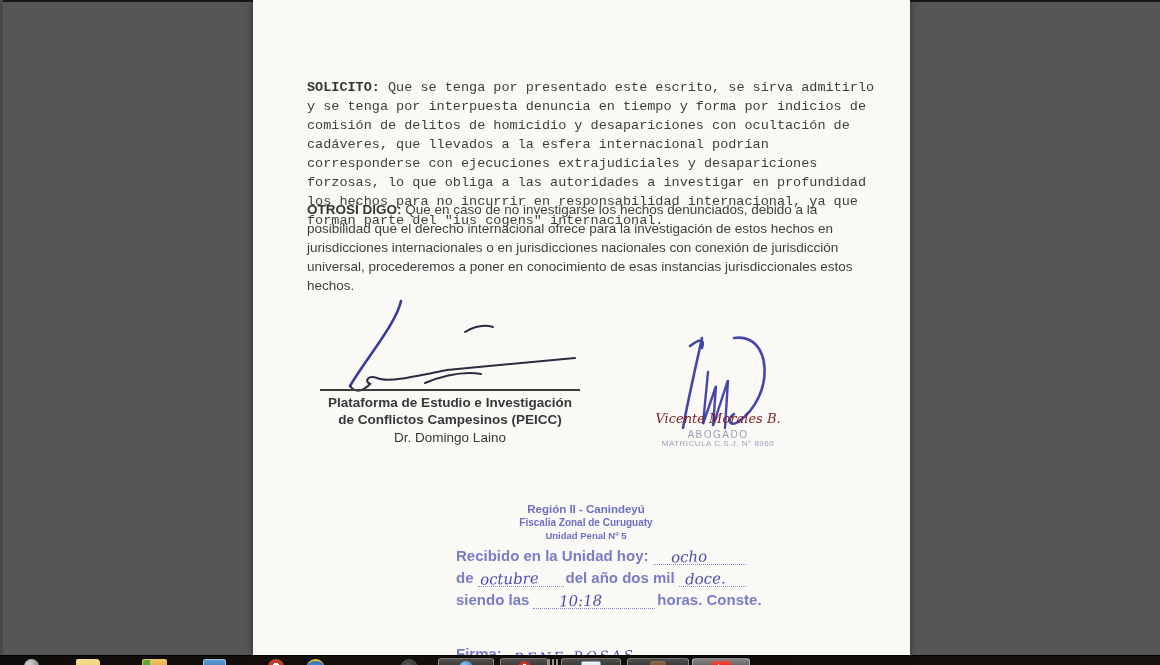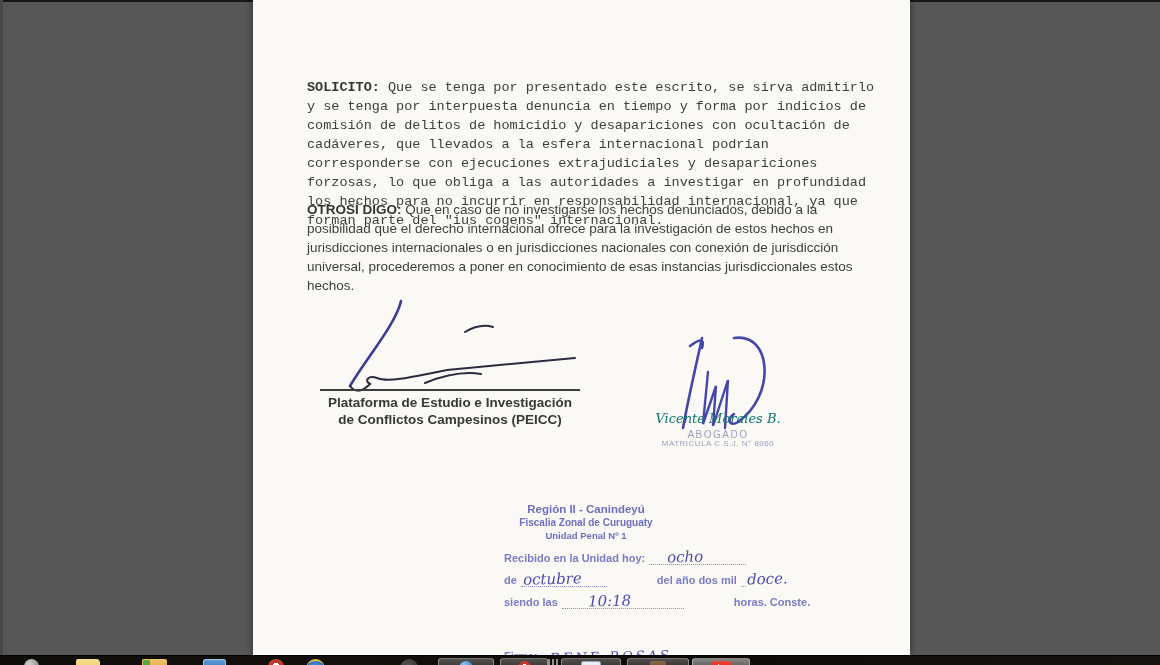--- a/index.html
+++ b/index.html
@@ -19,32 +19,32 @@
   .date{top:296px;text-align:left !important;}
 
   
   .sig-svg{position:absolute;}
   .sig-underline{position:absolute;left:67px;top:389px;width:260px;height:2px;background:#3c3c3c;}
   .org{position:absolute;left:47px;width:300px;text-align:center;color:#373737;}
   .org-1{top:395px;font-weight:bold;font-size:13.5px;}
   .org-2{top:412px;font-weight:bold;font-size:13.5px;}
   .org-3{top:430px;font-size:13.5px;}
   .atty{position:absolute;left:385px;width:160px;text-align:center;}
-  .atty-name{top:411px;font-family:"DejaVu Serif",serif;font-style:italic;font-size:13px;color:#0f766e;}
+  .atty-name{top:411px;font-family:"DejaVu Serif",serif;font-style:italic;font-size:13px;color:#7f1d1d;}
   .atty-title{top:429px;font-size:10px;letter-spacing:1.5px;color:#9aa0bc;}
   .atty-reg{top:439px;font-size:8px;letter-spacing:.5px;color:#9aa0bc;}
 
   
   .stamp-head{position:absolute;left:233px;width:200px;text-align:center;color:#6e6ec2;}
   .sh-1{top:503px;font-size:11.5px;font-weight:600;}
   .sh-2{top:517px;font-size:10px;font-weight:600;text-align:center;}
   .sh-3{top:530px;font-size:9.5px;font-weight:600;}
   .st-row{position:absolute;left:203px;width:292px;display:flex;align-items:flex-end;height:18px;}
   .r1{top:547px;} .r2{top:569px;} .r3{top:591px;} .r4{top:645px;}
-  .st-label{font-size:11px;font-weight:600;color:#7b7bc6;white-space:nowrap;padding:0 2px 1px 0;margin-left:48px;}
+  .st-label{font-size:15px;font-weight:600;color:#7b7bc6;white-space:nowrap;padding:0 2px 1px 0;}
   .st-fill{flex:1;border-bottom:1px dotted #8a8ace;position:relative;height:13px;margin:0 2px;}
   .st-fill.fixed{flex:none;}
   .hw{position:absolute;bottom:-2px;font-family:"DejaVu Serif",serif;font-style:italic;
       color:#4d4db0;white-space:nowrap;display:inline-block;transform:rotate(-1.5deg);}
   .hw-ocho{left:18px;font-size:15px;}
   .hw-octubre{left:2px;font-size:15px;}
   .hw-doce{left:6px;font-size:15px;}
   .hw-hora{left:26px;font-size:15px;}
   .hw-firma{left:8px;font-size:13px;letter-spacing:3px;}
 
@@ -79,33 +79,34 @@
 
     <svg class="sig-svg" style="left:60px;top:298px;" width="280" height="95" viewBox="0 0 280 95">
       <path d="M88,3 C83,26 52,62 37,88" stroke="#3c3c96" stroke-width="2.6" fill="none" stroke-linecap="round"></path>
       <path d="M37,88 c7,9 15,3 20,-2 c-6,-3 -2,-9 7,-6 c12,5 40,-2 70,-8 L262,60" stroke="#2c2c40" stroke-width="2" fill="none" stroke-linecap="round"></path>
       <path d="M152,34 q15,-9 28,-5" stroke="#2c2c40" stroke-width="2" fill="none" stroke-linecap="round"></path>
       <path d="M112,85 q32,-13 56,-9" stroke="#2c2c40" stroke-width="2" fill="none" stroke-linecap="round"></path>
     </svg>
     <div class="sig-underline"></div>
     <div class="org org-2">de Conflictos Campesinos (PEICC)</div>
     <div class="org org-1">Plataforma de Estudio e Investigación</div>
+    <div class="org org-3">Dr. Domingo Laino</div>
 
     <svg class="sig-svg" style="left:397px;top:330px;" width="130" height="102" viewBox="0 0 130 102">
       <path d="M40,16 q16,-12 12,2 M52,8 C45,40 38,70 33,98" stroke="#4646aa" stroke-width="2.6" fill="none" stroke-linecap="round"></path>
       <path d="M58,42 L53,94 L66,56 L63,96 L78,50 L75,98" stroke="#4646aa" stroke-width="2.4" fill="none" stroke-linecap="round"></path>
       <path d="M84,8 C122,2 126,66 88,92 c-8,5 -12,-2 -4,-8" stroke="#4646aa" stroke-width="2.6" fill="none" stroke-linecap="round"></path>
     </svg>
     <div class="atty atty-name">Vicente Morales B.</div>
     <div class="atty atty-title">ABOGADO</div>
     <div class="atty atty-reg">MATRICULA C.S.J. N° 8960</div>
 
     <div class="stamp-head sh-1">Región II - Canindeyú</div>
     <div class="stamp-head sh-2">Fiscalia Zonal de Curuguaty</div>
-    <div class="stamp-head sh-3">Unidad Penal Nº 1</div>
+    <div class="stamp-head sh-3">Unidad Penal Nº 5</div>
 
     <div class="st-row r1">
       <span class="st-label">Recibido en la Unidad hoy:</span>
       <span class="st-fill">
           <span class="hw hw-ocho">ocho</span>
         </span>
     </div>
 
     <div class="st-row r2">
       <span class="st-label">de</span>

